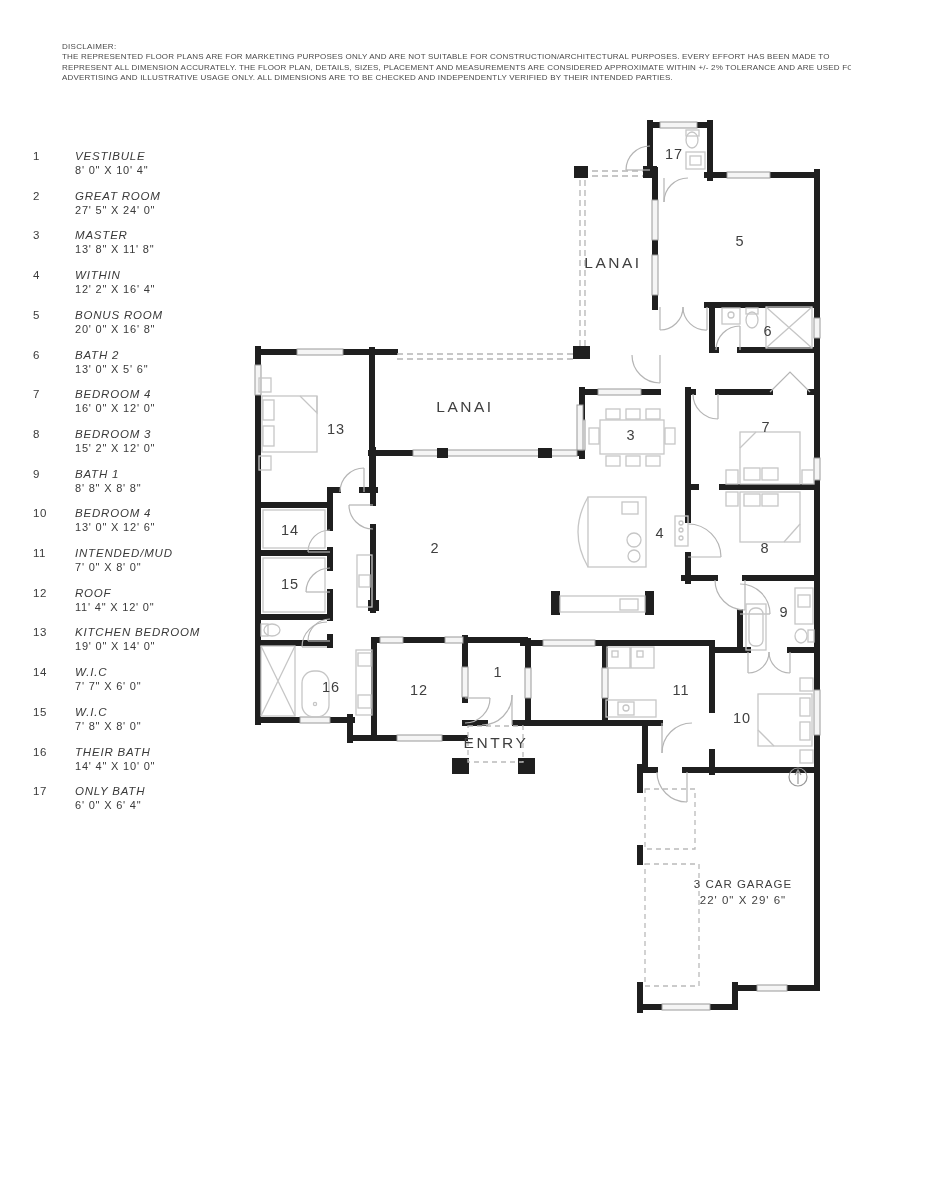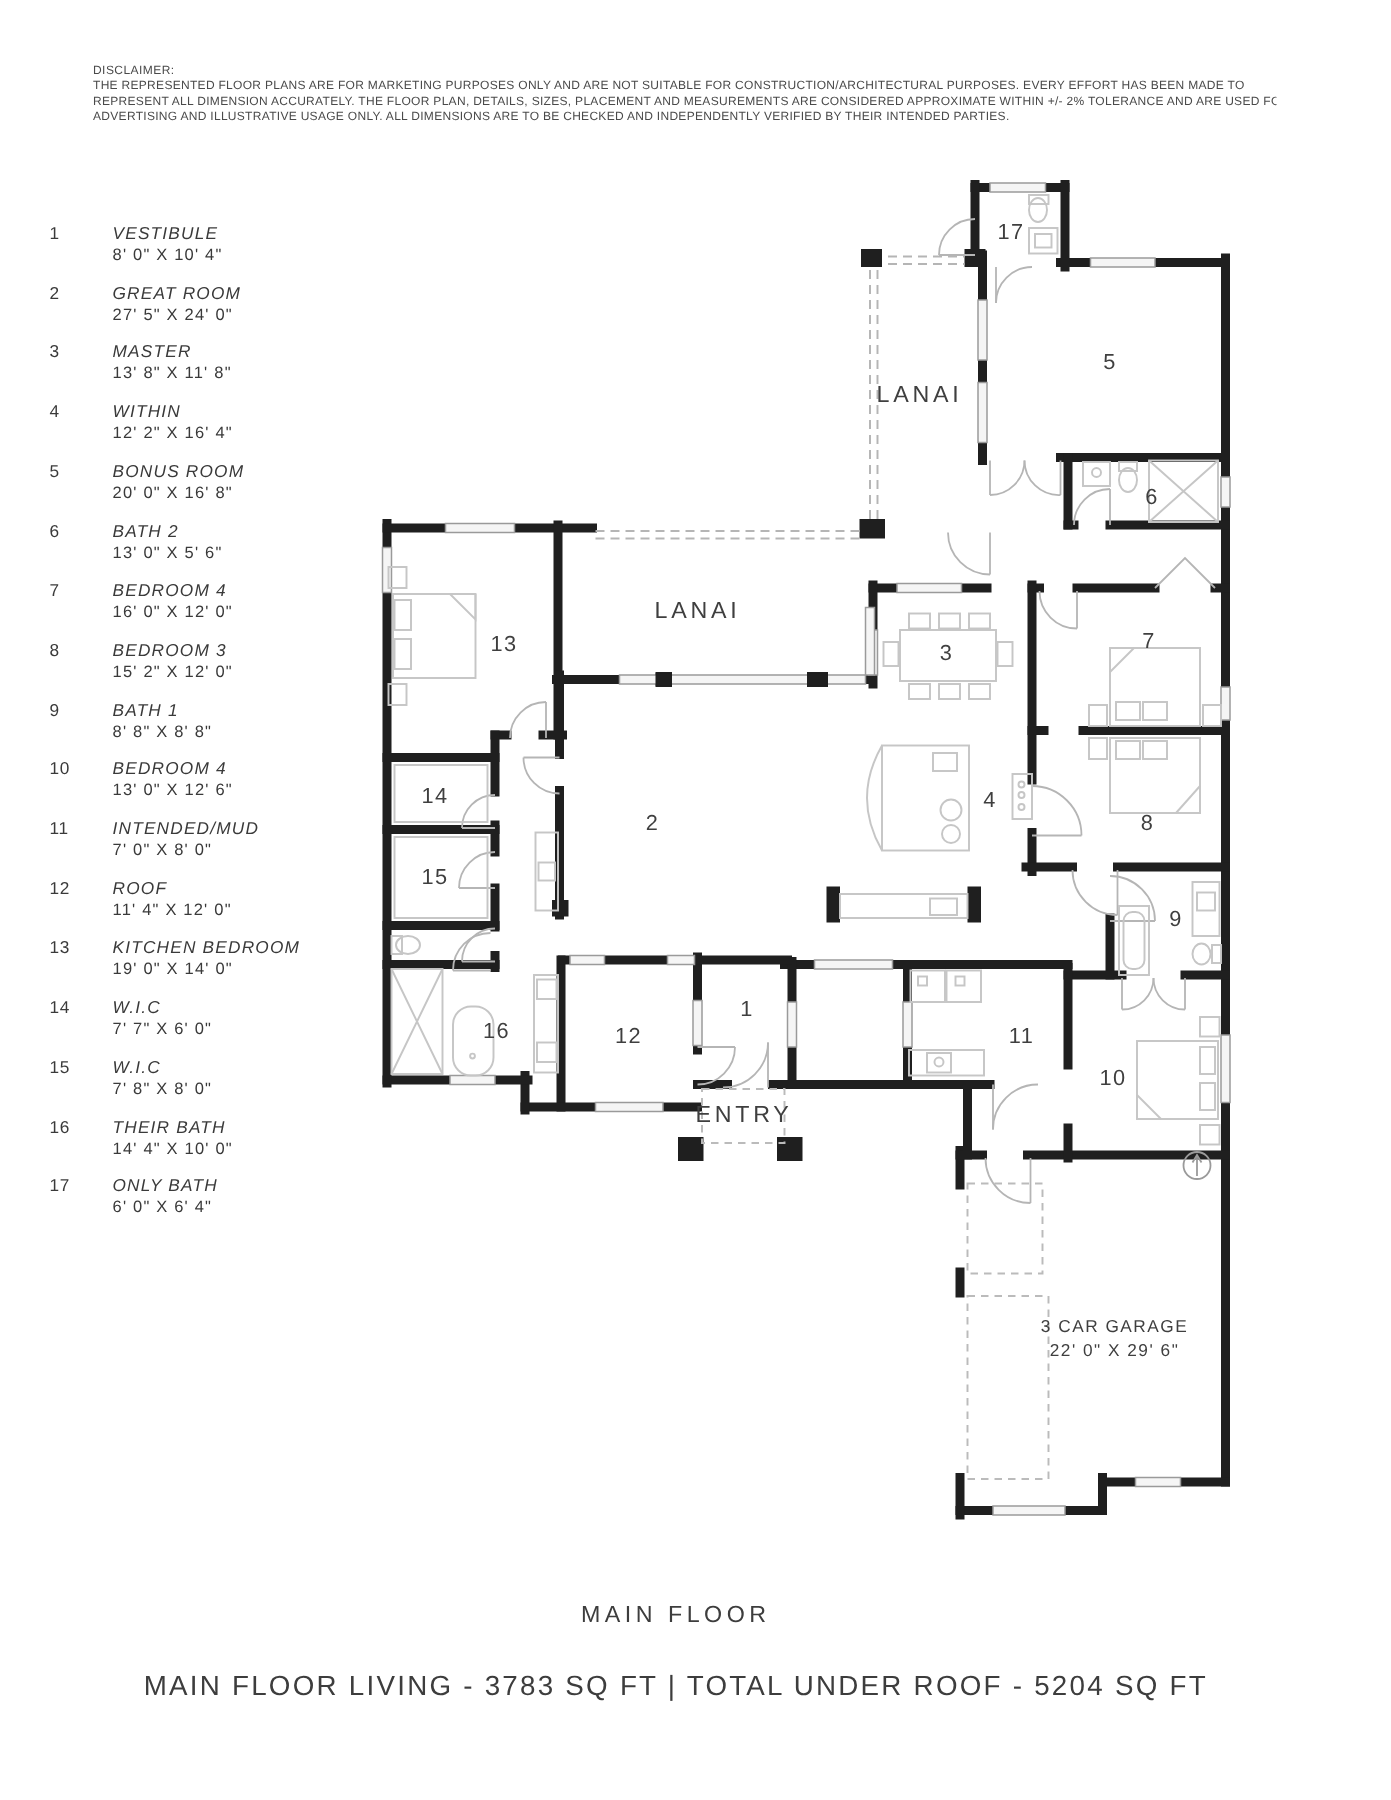--- a/index.html
+++ b/index.html
@@ -452,18 +452,14 @@
         <text x="613" y="268" text-anchor="middle" font-size="15.5" letter-spacing="2.5" fill="#3f3f3f" font-family="&quot;Liberation Sans&quot;, sans-serif">LANAI</text>
         <text x="465" y="412" text-anchor="middle" font-size="15.5" letter-spacing="2.5" fill="#3f3f3f" font-family="&quot;Liberation Sans&quot;, sans-serif">LANAI</text>
         <text x="496" y="748" text-anchor="middle" font-size="15.5" letter-spacing="2.5" fill="#3f3f3f" font-family="&quot;Liberation Sans&quot;, sans-serif">ENTRY</text>
         <text x="743" y="888" text-anchor="middle" font-size="11.5" letter-spacing="1" fill="#3f3f3f" font-family="&quot;Liberation Sans&quot;, sans-serif">3 CAR GARAGE</text>
         <text x="743" y="904" text-anchor="middle" font-size="11.5" letter-spacing="1" fill="#3f3f3f" font-family="&quot;Liberation Sans&quot;, sans-serif">22' 0" X 29' 6"</text>
       </g>
   </svg>
 
   <div class="watermark">StellarMLS</div>
 
-  <div class="footer">
-    <div class="floor-name">MAIN FLOOR</div>
-    <div class="area-summary">MAIN FLOOR LIVING - 3783 SQ FT | TOTAL UNDER ROOF - 5204 SQ FT</div>
-  </div>
 
 </div>
 
 </body></html>

